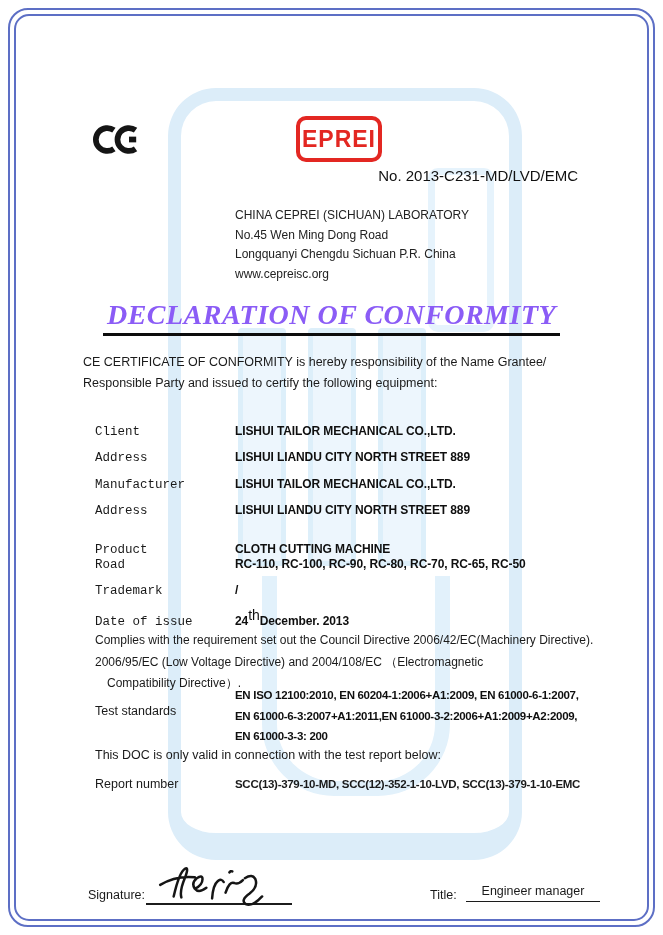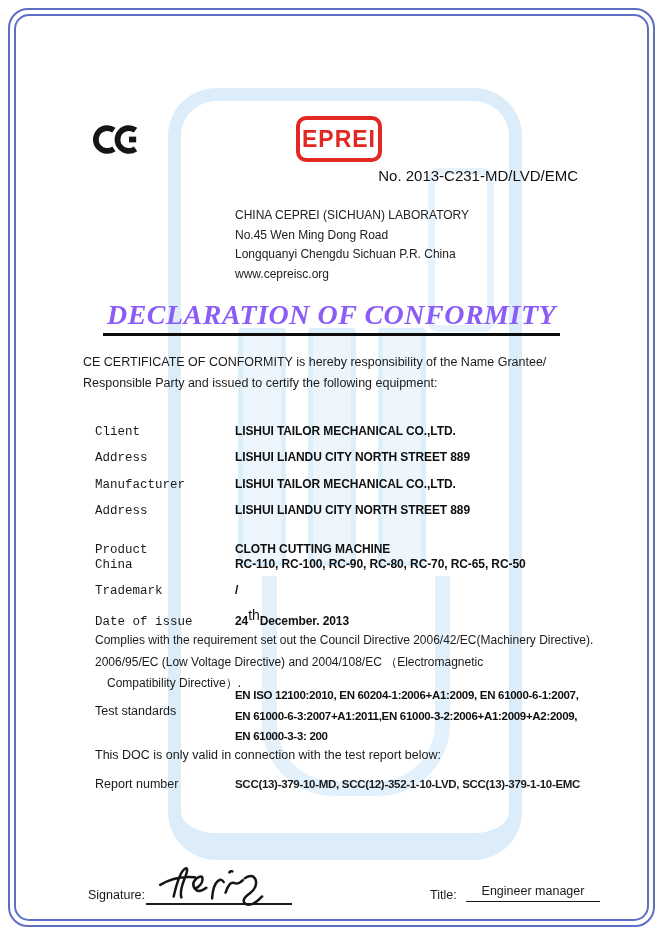--- a/index.html
+++ b/index.html
@@ -121,21 +121,21 @@
   <div class="abs row" style="top:474px;">
     <span class="lbl">Manufacturer</span><span class="val">LISHUI TAILOR MECHANICAL CO.,LTD.</span>
   </div>
   <div class="abs row" style="top:500px;">
     <span class="lbl">Address</span><span class="val">LISHUI LIANDU CITY NORTH STREET 889</span>
   </div>
   <div class="abs row" style="top:527px;margin-top:12px;">
     <span class="lbl">Product</span><span class="val">CLOTH CUTTING MACHINE</span>
   </div>
   <div class="abs row" style="top:554px;">
-    <span class="lbl">China</span><span class="val">RC-110, RC-100, RC-90, RC-80, RC-70, RC-65, RC-50</span>
+    <span class="lbl">Road</span><span class="val">RC-110, RC-100, RC-90, RC-80, RC-70, RC-65, RC-50</span>
   </div>
   <div class="abs row" style="top:580px;">
     <span class="lbl">Trademark</span><span class="val">/</span>
   </div>
   <div class="abs row" style="top:607px;">
     <span class="lbl">Date of issue</span><span class="val"><span>24</span><sup class="ord">th</sup><span>December. 2013</span></span>
   </div>
 
   <div class="abs compliance">
     <div>Complies with the requirement set out the Council Directive 2006/42/EC(Machinery Directive).</div>

